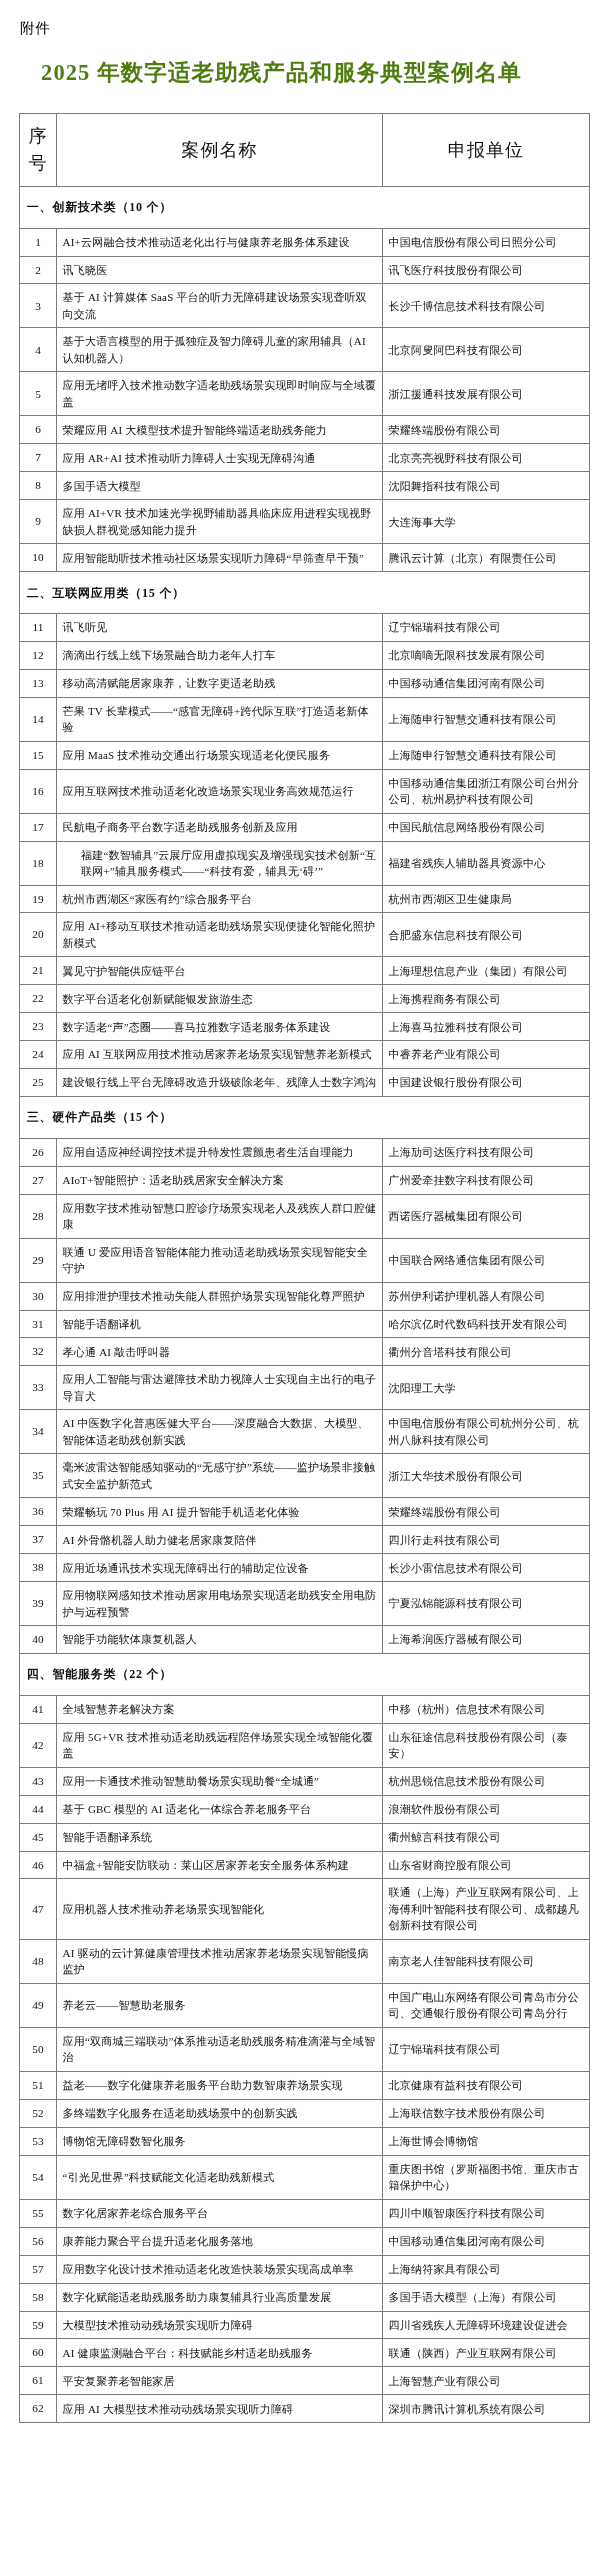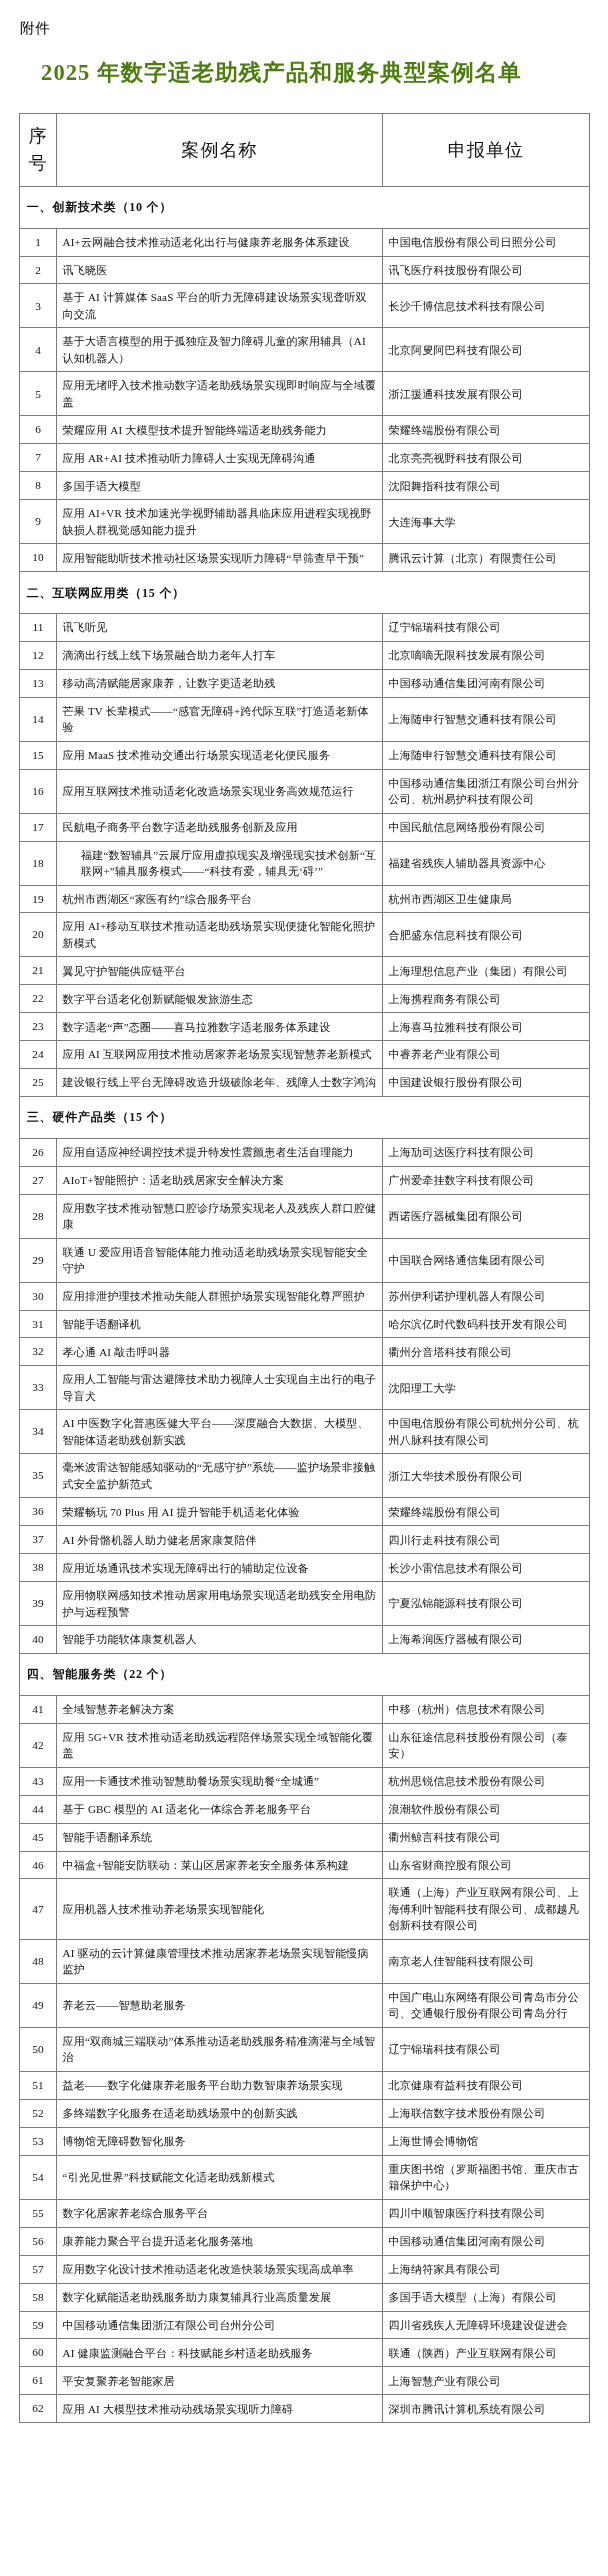--- a/index.html
+++ b/index.html
@@ -409,21 +409,21 @@
           <td class="name">应用数字化设计技术推动适老化改造快装场景实现高成单率</td>
           <td class="org">上海纳符家具有限公司</td>
         </tr>
         <tr class="table-row">
           <td class="num">58</td>
           <td class="name">数字化赋能适老助残服务助力康复辅具行业高质量发展</td>
           <td class="org">多国手语大模型（上海）有限公司</td>
         </tr>
         <tr class="table-row">
           <td class="num">59</td>
-          <td class="name">中国移动通信集团浙江有限公司台州分公司</td>
+          <td class="name">大模型技术推动动残场景实现听力障碍</td>
           <td class="org">四川省残疾人无障碍环境建设促进会</td>
         </tr>
         <tr class="table-row">
           <td class="num">60</td>
           <td class="name">AI 健康监测融合平台：科技赋能乡村适老助残服务</td>
           <td class="org">联通（陕西）产业互联网有限公司</td>
         </tr>
         <tr class="table-row">
           <td class="num">61</td>
           <td class="name">平安复聚养老智能家居</td>

